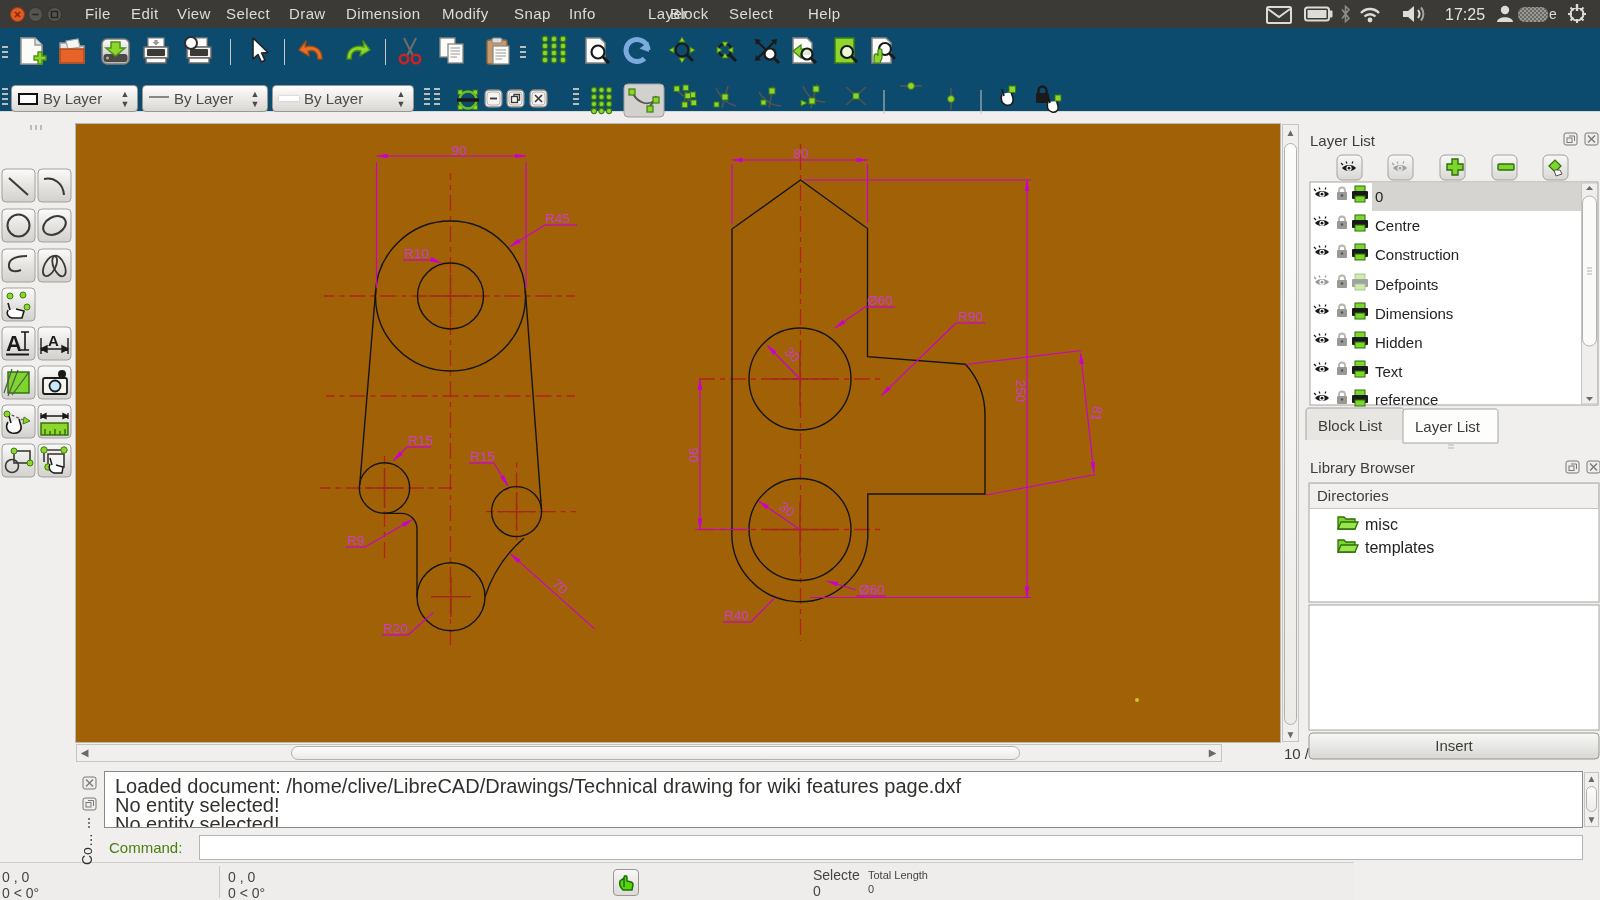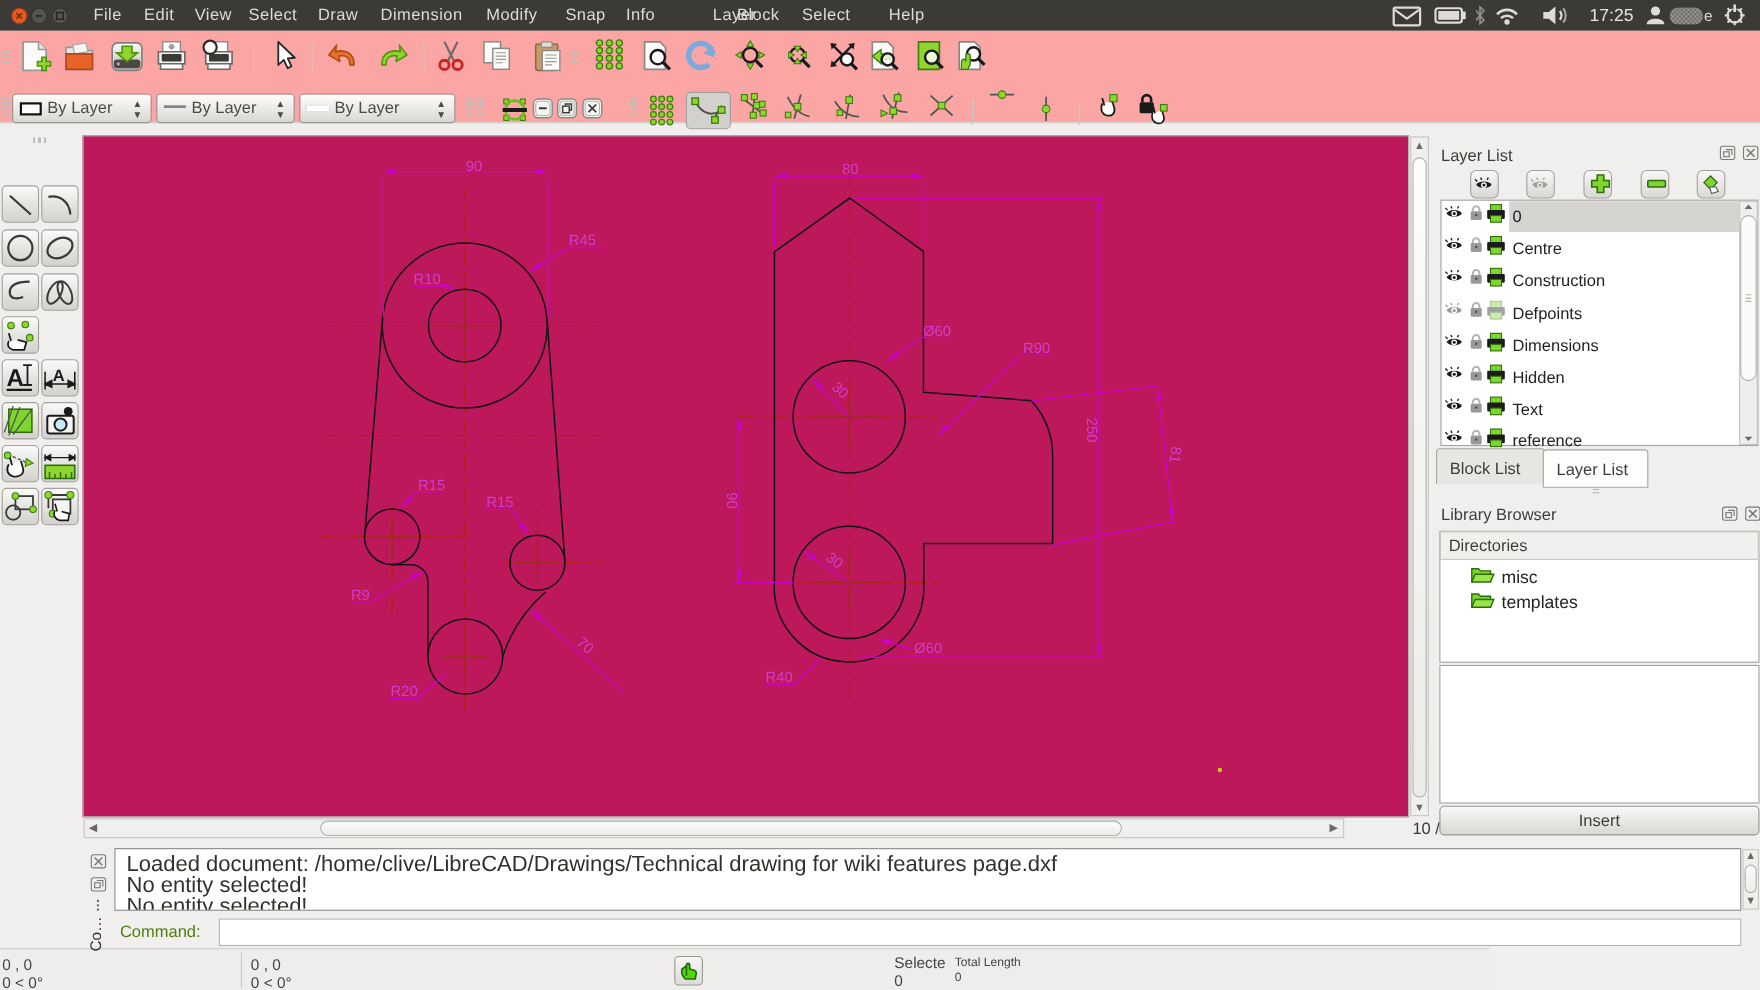--- a/index.html
+++ b/index.html
@@ -6,32 +6,32 @@
   html,body { width:1600px; height:900px; overflow:hidden; }
   body { font-family:"Liberation Sans", sans-serif; background:#f0efed; position:relative; }
   .abs { position:absolute; }
 
   
   #menubar { left:0; top:0; width:1600px; height:28px; background:#3b3a36; color:#dfdbd6; }
   #menubar .menu { position:absolute; top:0; height:28px; line-height:28px; font-size:15px; letter-spacing:0.4px; }
   #menubar .tray { position:absolute; top:0; height:28px; }
 
   
-  #toolbars { left:0; top:28px; width:1600px; height:84px; background:#fca5a5; border-bottom:1px solid #d8d7d3; }
+  #toolbars { left:0; top:28px; width:1600px; height:84px; background:#0c4a6e; border-bottom:1px solid #d8d7d3; }
   .tbsep { position:absolute; top:11px; width:1px; height:26px; background:#c9c8c4; }
   .grip { position:absolute; width:6px; height:18px;
      background:repeating-linear-gradient(to bottom,#bdbcb8 0 2px,transparent 2px 5px); }
   .combo { position:absolute; top:57px; height:27px; border:1px solid #989792; border-radius:4px;
      background:linear-gradient(#fdfdfc,#e8e7e4 60%,#d8d7d3); }
   .combo .sw { position:absolute; left:6px; top:7px; width:20px; height:12px; }
   .combo .lbl { position:absolute; left:31px; top:4px; font-size:15px; color:#4c4b47; }
   .combo .arr { position:absolute; right:6px; top:3px; font-size:9px; color:#4c4b47; line-height:10px; text-align:center; width:12px;}
 
   
-  #canvas { left:75px; top:123px; width:1206px; height:620px; background:#be185d; border:1px solid #b8b7b3; }
+  #canvas { left:75px; top:123px; width:1206px; height:620px; background:#a16207; border:1px solid #b8b7b3;padding-left:28px; }
 
   
   .sbtrack { position:absolute; background:#f0efed; border:1px solid #c6c5c1; }
   .sbthumb { position:absolute; background:linear-gradient(#fcfcfb,#eceBe8); border:1px solid #b2b1ad; border-radius:8px; }
   .sbarr { position:absolute; color:#6a6965; font-size:10px; line-height:12px; text-align:center; }
 
   .btn { border:1px solid #97968f; border-radius:4px; background:linear-gradient(#f7f7f6,#dcdbd7); }
 
   
   #console { left:104px; top:771px; width:1479px; height:57px; background:#fff; border:1px solid #8a8985; 

